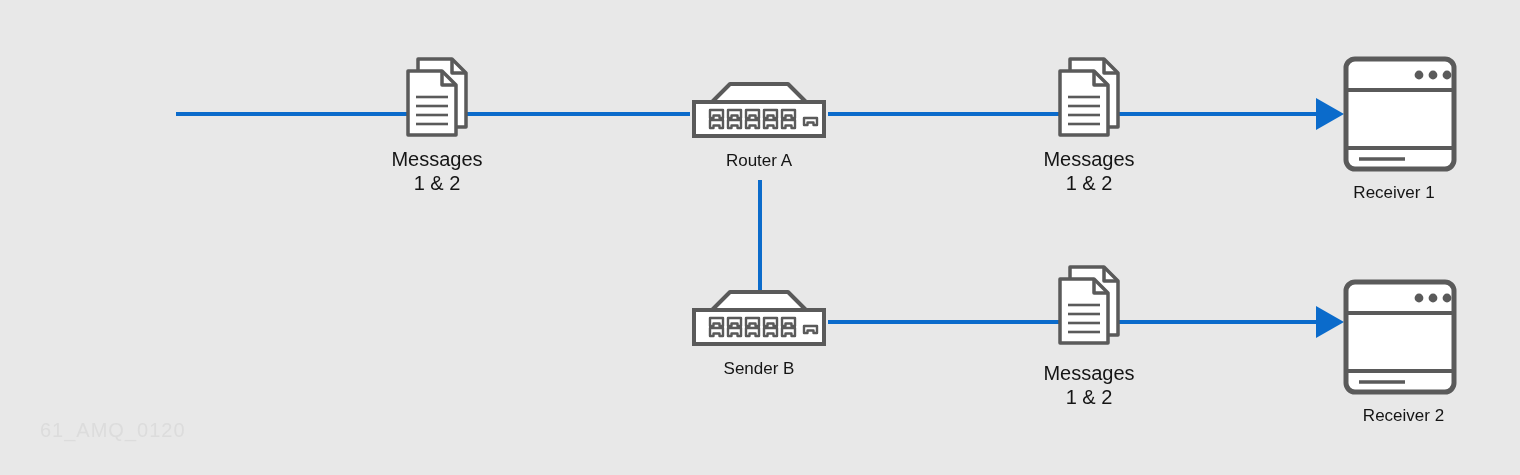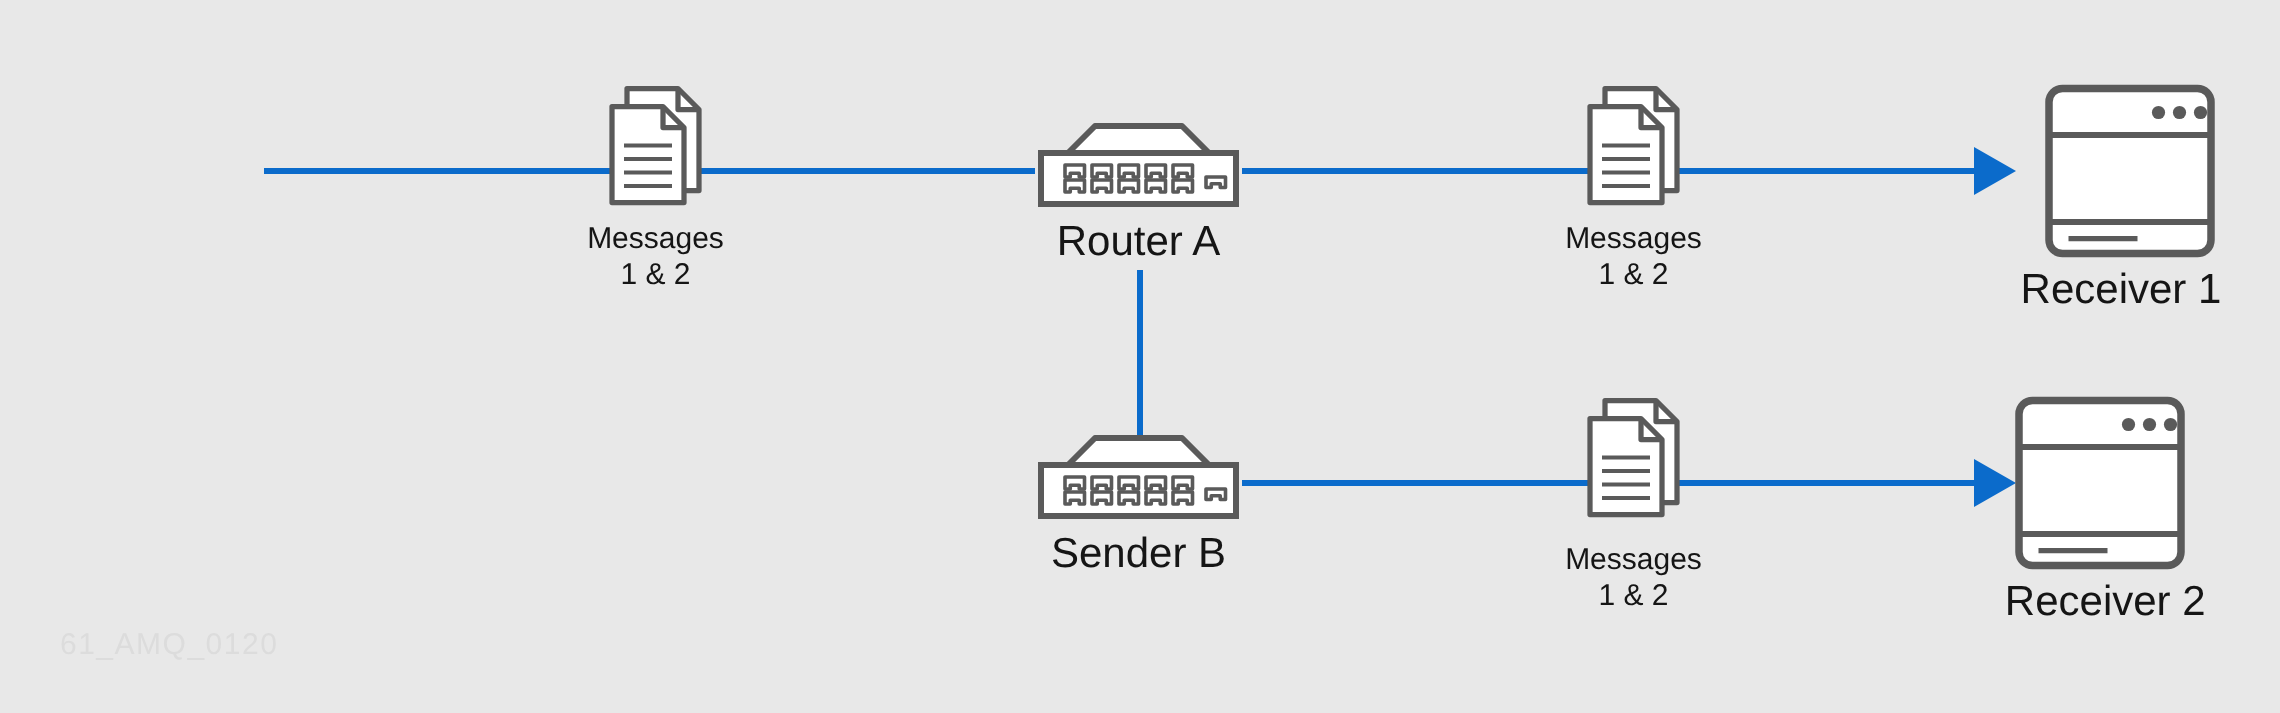--- a/index.html
+++ b/index.html
@@ -22,21 +22,21 @@
   .node {
     position: absolute;
   }
   .node-label {
     position: absolute;
     left: 50%;
     transform: translateX(-50%);
     white-space: pre;
     text-align: center;
     color: #151515;
-    font-size: 28px;
+    font-size: 17px;
     line-height: 25px;
     font-family: "Liberation Sans", sans-serif;
   }
   .msg-label {
     font-size: 20px;
     line-height: 24px;
     font-weight: 400;
   }
   .watermark {
     position: absolute;
@@ -130,21 +130,21 @@
       <path d="M38 16 V30 H52" fill="none" stroke="#5a5a5a" stroke-width="3.5" stroke-linejoin="round"></path>
       <line x1="12" y1="42" x2="44" y2="42" stroke="#5a5a5a" stroke-width="2.6"></line>
       <line x1="12" y1="51" x2="44" y2="51" stroke="#5a5a5a" stroke-width="2.6"></line>
       <line x1="12" y1="60" x2="44" y2="60" stroke="#5a5a5a" stroke-width="2.6"></line>
       <line x1="12" y1="69" x2="44" y2="69" stroke="#5a5a5a" stroke-width="2.6"></line>
     </svg>
     <div class="node-label msg-label" style="top:92px;">Messages</div>
     <div class="node-label msg-label" style="top:116px;">1 &amp; 2</div>
   </div>
 
-  <div class="node" style="left:1343px; top:56px; width:102px;margin-left:20px;">
+  <div class="node" style="left:1343px; top:56px; width:102px;">
     <svg width="114" height="116" viewBox="0 0 114 116">
       <rect x="3" y="3" width="108" height="110" rx="9" ry="9" fill="#ffffff" stroke="#5a5a5a" stroke-width="5"></rect>
       <line x1="5" y1="34" x2="109" y2="34" stroke="#5a5a5a" stroke-width="4"></line>
       <line x1="5" y1="92" x2="109" y2="92" stroke="#5a5a5a" stroke-width="4"></line>
       <circle cx="76" cy="19" r="4.4" fill="#5a5a5a"></circle>
       <circle cx="90" cy="19" r="4.4" fill="#5a5a5a"></circle>
       <circle cx="104" cy="19" r="4.4" fill="#5a5a5a"></circle>
       <line x1="16" y1="103" x2="62" y2="103" stroke="#5a5a5a" stroke-width="3.5"></line>
     </svg>
     <div class="node-label" style="top:124px;">Receiver 1</div>
@@ -181,21 +181,21 @@
       <path d="M38 16 V30 H52" fill="none" stroke="#5a5a5a" stroke-width="3.5" stroke-linejoin="round"></path>
       <line x1="12" y1="42" x2="44" y2="42" stroke="#5a5a5a" stroke-width="2.6"></line>
       <line x1="12" y1="51" x2="44" y2="51" stroke="#5a5a5a" stroke-width="2.6"></line>
       <line x1="12" y1="60" x2="44" y2="60" stroke="#5a5a5a" stroke-width="2.6"></line>
       <line x1="12" y1="69" x2="44" y2="69" stroke="#5a5a5a" stroke-width="2.6"></line>
     </svg>
     <div class="node-label msg-label" style="top:98px;">Messages</div>
     <div class="node-label msg-label" style="top:122px;">1 &amp; 2</div>
   </div>
 
-  <div class="node" style="left:1343px; top:264px; width:121px;">
+  <div class="node" style="left:1343px; top:279px; width:121px;">
     <svg width="114" height="116" viewBox="0 0 114 116">
       <rect x="3" y="3" width="108" height="110" rx="9" ry="9" fill="#ffffff" stroke="#5a5a5a" stroke-width="5"></rect>
       <line x1="5" y1="34" x2="109" y2="34" stroke="#5a5a5a" stroke-width="4"></line>
       <line x1="5" y1="92" x2="109" y2="92" stroke="#5a5a5a" stroke-width="4"></line>
       <circle cx="76" cy="19" r="4.4" fill="#5a5a5a"></circle>
       <circle cx="90" cy="19" r="4.4" fill="#5a5a5a"></circle>
       <circle cx="104" cy="19" r="4.4" fill="#5a5a5a"></circle>
       <line x1="16" y1="103" x2="62" y2="103" stroke="#5a5a5a" stroke-width="3.5"></line>
     </svg>
     <div class="node-label" style="top:124px;">Receiver 2</div>

